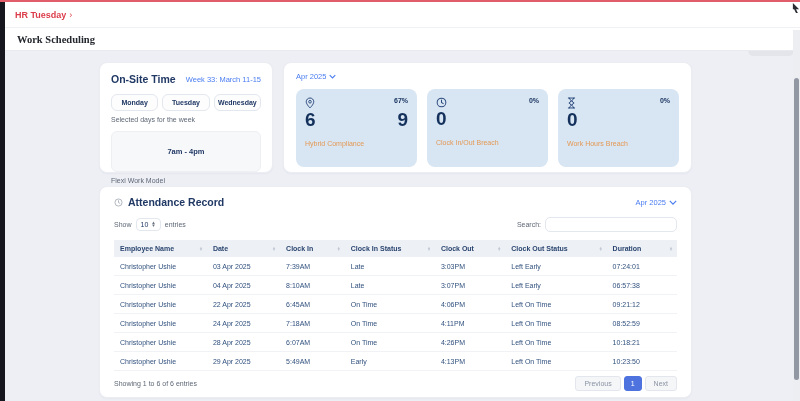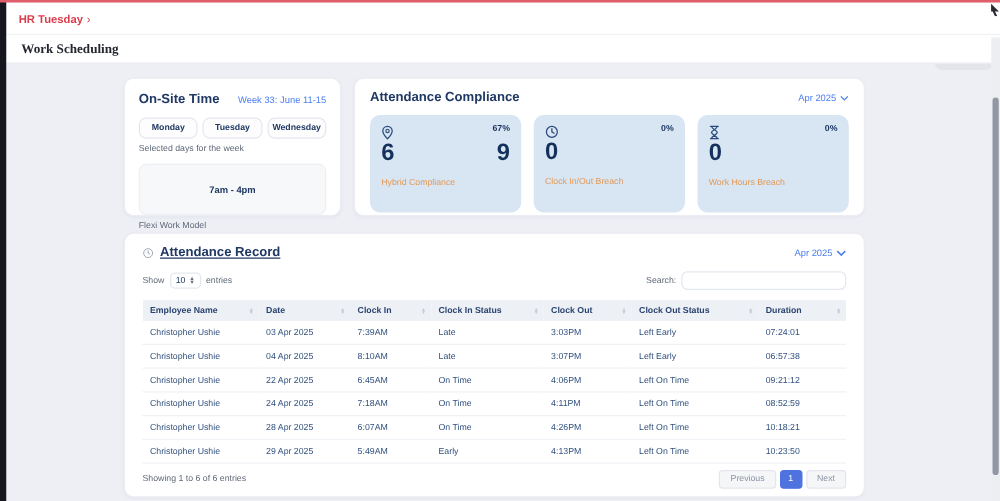--- a/index.html
+++ b/index.html
@@ -67,21 +67,21 @@
   .tile { flex:1; background:#d8e5f3; border-radius:8px; padding:8px 9px; height:78px; }
   .tile-top { display:flex; justify-content:space-between; align-items:flex-start; }
   .tile-pct { font-size:7px; font-weight:bold; color:#16325c; }
   .tile-nums { display:flex; justify-content:space-between; align-items:baseline; margin-top:1px; }
   .tile-val { font-size:19px; font-weight:bold; color:#14315c; line-height:1; }
   .tile-label { font-size:7px; color:#e39a55; margin-top:11px; }
   .tile-icon svg { display:block; }
 
   
   .card-record { width:593px; height:212px; margin-top:13px; padding:9px 14px 8px 14px; }
-  .rec-title-wrap { display:flex; align-items:center; gap:5px;text-decoration:underline; }
+  .rec-title-wrap { display:flex; align-items:center; gap:5px; }
   .controls { display:flex; align-items:center; justify-content:space-between; margin-top:9px; }
   .show-wrap { display:flex; align-items:center; gap:4px; font-size:7px; color:#5f6877; }
   .page-size {
     border:1px solid #e3e7ee; border-radius:4px; background:#fff; color:#203864;
     font-size:7px; padding:2px 4px; display:inline-flex; align-items:center; gap:3px; cursor:pointer;
   }
   .spin { display:inline-flex; flex-direction:column; line-height:0.55; font-size:4.5px; color:#6b7280; }
   .search-wrap { display:flex; align-items:center; gap:4px; font-size:7px; color:#5f6877; }
   .search-input {
     width:132px; height:15px; border:1px solid #e3e7ee; border-radius:5px;
@@ -129,35 +129,34 @@
 </div>
 
 <div class="top-pill"></div>
 
 <div class="content">
   <div class="cards-row">
 
     <div class="card card-onsite">
       <div class="card-head">
         <span class="card-title">On-Site Time</span>
-        <span class="link-blue">Week 33: June 11-15</span>
+        <span class="link-blue">Week 33: March 11-15</span>
       </div>
       <div class="day-pills">
         <div class="day-pill">Monday</div>
         <div class="day-pill">Tuesday</div>
         <div class="day-pill">Wednesday</div>
       </div>
       <div class="muted">Selected days for the week</div>
       <div class="time-btn">7am - 4pm</div>
       <div class="muted">Flexi Work Model</div>
     </div>
 
     <div class="card card-compliance">
       <div class="card-head">
-        <span class="card-title">Attendance Compliance</span>
         <span class="link-blue dropdown">
           <span>Apr 2025</span>
           <svg width="7" height="5" viewBox="0 0 10 6">
               <path d="M1 1l4 4 4-4" fill="none" stroke="#4a7df0" stroke-width="1.5"></path>
             </svg>
         </span>
       </div>
       <div class="tiles">
         <div class="tile">
           <div class="tile-top">

